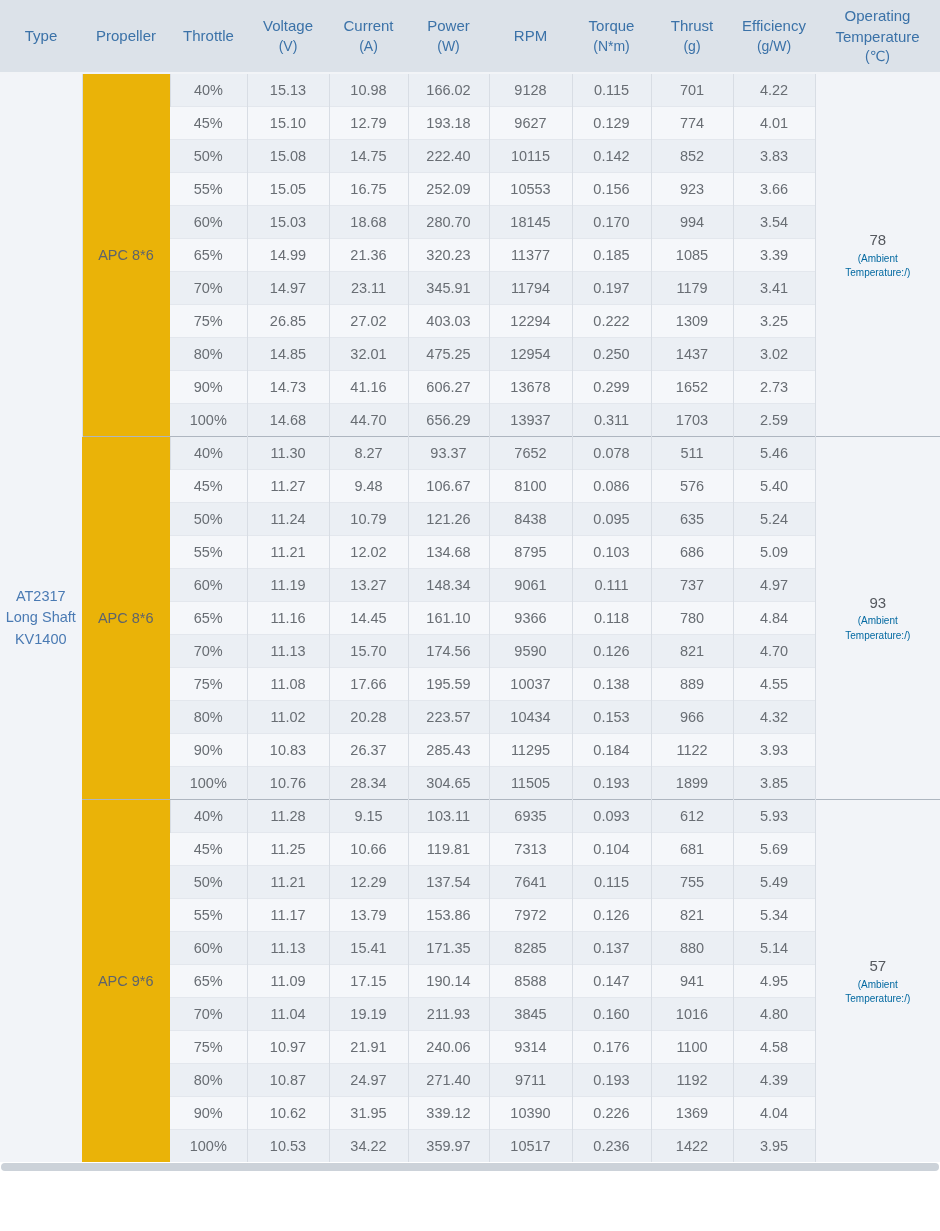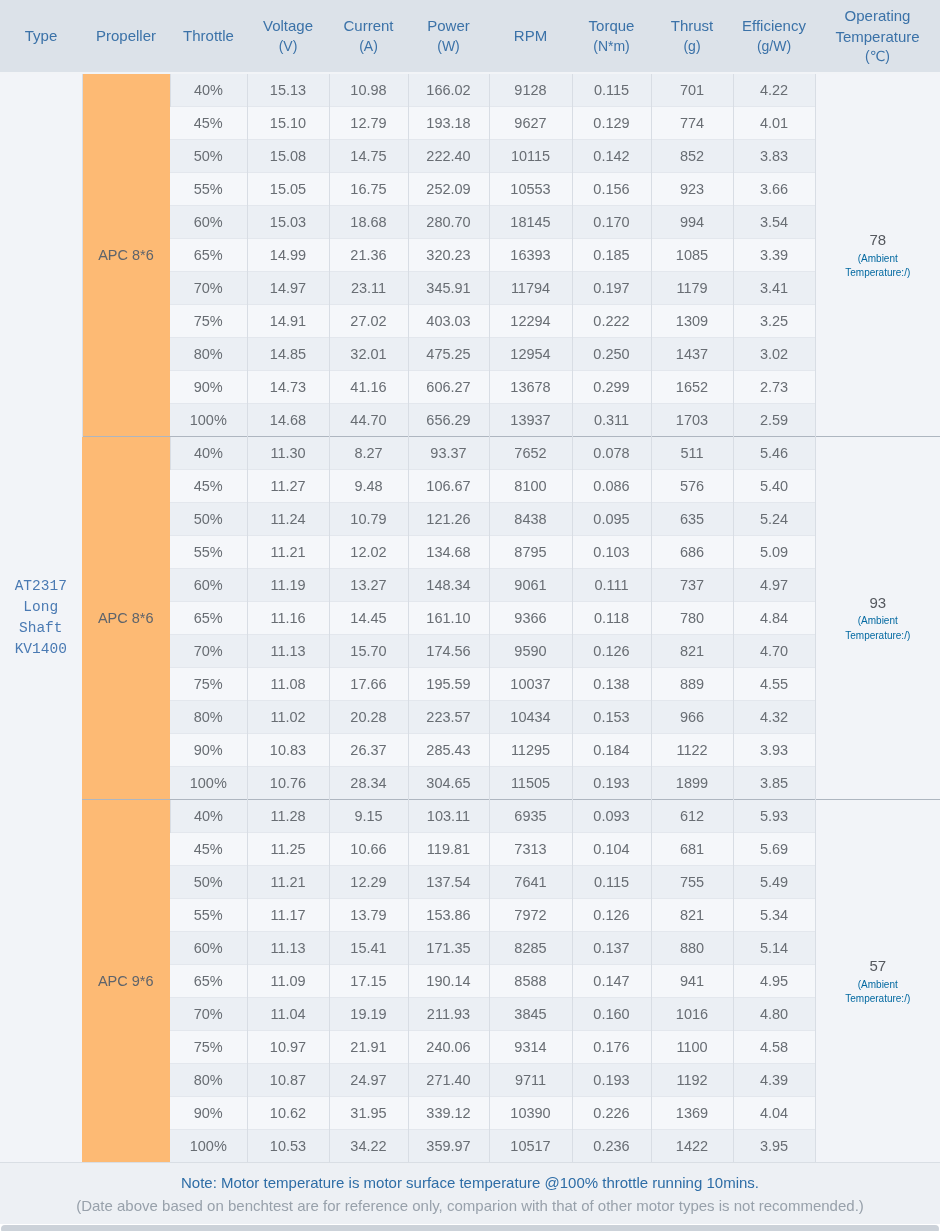--- a/index.html
+++ b/index.html
@@ -46,24 +46,23 @@
   tbody tr td:first-child { border-left: none; }
   tbody tr.odd  td.v-cell { background: #ebeff4; }
   tbody tr.even td.v-cell { background: #f5f7fa; }
 
   td.type-cell {
     background: #f2f4f8;
     color: #4a7ab3;
     font-size: 14.5px;
     line-height: 1.45;
     border-top: none;
-    font-family: Liberation Mono, monospace;
   }
   td.prop-cell {
-    background: #fdba74;
+    background: #eab308;
     color: #5f646b;
   }
   td.temp-cell {
     background: #f2f4f8;
     line-height: 1.5;
     padding: 0 24px;
   }
   .temp-val { color: #55585e; font-size: 15px; }
   .temp-note { color: #0369a1; font-size: 10px; line-height: 1.45; }
 
@@ -210,38 +209,38 @@
           <td class="v-cell">18145</td>
           <td class="v-cell">0.170</td>
           <td class="v-cell">994</td>
           <td class="v-cell">3.54</td>
         </tr>
         <tr class="even">
           <td class="v-cell">65%</td>
           <td class="v-cell">14.99</td>
           <td class="v-cell">21.36</td>
           <td class="v-cell">320.23</td>
-          <td class="v-cell">16393</td>
+          <td class="v-cell">11377</td>
           <td class="v-cell">0.185</td>
           <td class="v-cell">1085</td>
           <td class="v-cell">3.39</td>
         </tr>
         <tr class="odd">
           <td class="v-cell">70%</td>
           <td class="v-cell">14.97</td>
           <td class="v-cell">23.11</td>
           <td class="v-cell">345.91</td>
           <td class="v-cell">11794</td>
           <td class="v-cell">0.197</td>
           <td class="v-cell">1179</td>
           <td class="v-cell">3.41</td>
         </tr>
         <tr class="even">
           <td class="v-cell">75%</td>
-          <td class="v-cell">14.91</td>
+          <td class="v-cell">26.85</td>
           <td class="v-cell">27.02</td>
           <td class="v-cell">403.03</td>
           <td class="v-cell">12294</td>
           <td class="v-cell">0.222</td>
           <td class="v-cell">1309</td>
           <td class="v-cell">3.25</td>
         </tr>
         <tr class="odd">
           <td class="v-cell">80%</td>
           <td class="v-cell">14.85</td>
@@ -498,19 +497,15 @@
           <td class="v-cell">34.22</td>
           <td class="v-cell">359.97</td>
           <td class="v-cell">10517</td>
           <td class="v-cell">0.236</td>
           <td class="v-cell">1422</td>
           <td class="v-cell">3.95</td>
         </tr>
       </tbody>
   </table>
 
-  <div class="footer">
-    <div class="note1">Note: Motor temperature is motor surface temperature @100% throttle running 10mins.</div>
-    <div class="note2">(Date above based on benchtest are for reference only, comparion with that of other motor types is not recommended.)</div>
-  </div>
 
   <div class="bottom-strip"></div>
 </div>
 
 </body></html>

